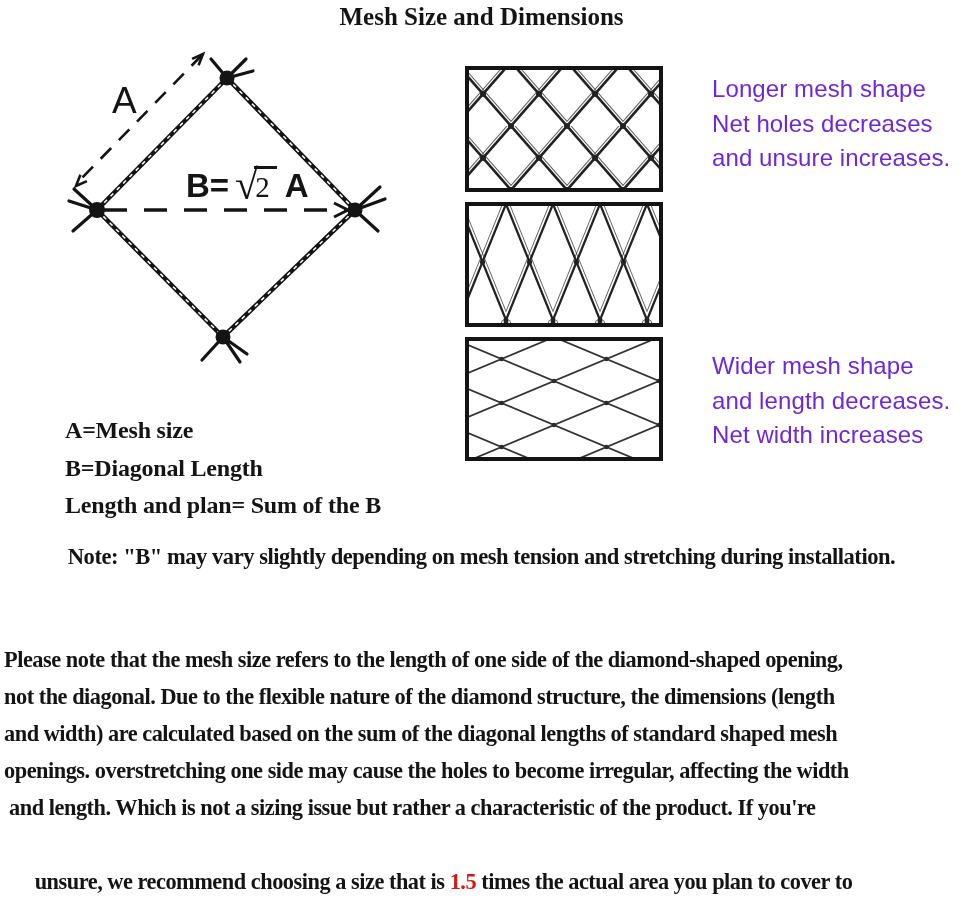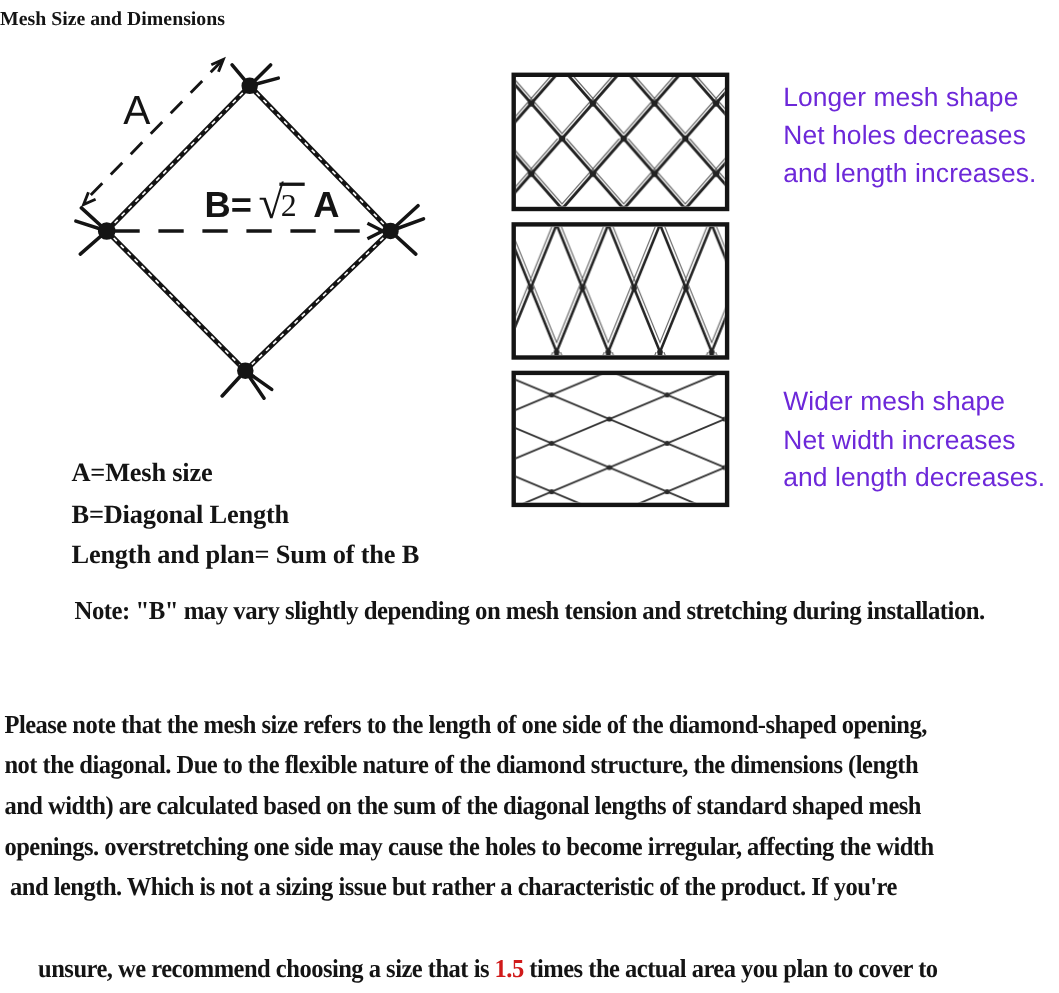--- a/index.html
+++ b/index.html
@@ -1,20 +1,20 @@
 <!DOCTYPE html>
 <html><head>
 <meta charset="utf-8">
 <style>
   html,body{margin:0;padding:0;background:#fff;}
   #canvas{position:relative;width:963px;height:903px;background:#ffffff;overflow:hidden;
           font-family:"Liberation Serif",serif;color:#141414;}
 
-  .page-title{position:absolute;top:0;left:0;width:100%;text-align:left;
-              font-size:18px;font-weight:bold;line-height:34px;letter-spacing:0px;}
+  .page-title{position:absolute;top:0;left:0;width:100%;text-align:center;
+              font-size:25px;font-weight:bold;line-height:34px;letter-spacing:0px;}
 
   
   .diagram{position:absolute;left:40px;top:40px;width:380px;height:360px;}
   .diagram svg{position:absolute;left:0;top:0;}
   .label-a{position:absolute;left:72px;top:40px;font-family:"Liberation Sans",sans-serif;
            font-size:37px;font-weight:500;}
   .formula{position:absolute;left:146px;top:126px;display:flex;align-items:flex-start;
            font-family:"Liberation Sans",sans-serif;}
   .f-b{font-size:33px;font-weight:bold;line-height:40px;}
   .f-sqrt{font-family:"Liberation Serif",serif;font-size:42px;font-weight:normal;line-height:38px;margin-left:6px;}
@@ -156,26 +156,26 @@
             <circle cx="105" cy="44" r="2.3" fill="#2a2a2a"></circle>
         </pattern>
       </defs>
       <rect width="190" height="116" fill="url(#p3)"></rect>
     </svg>
   </div>
 
   <div class="caption" style="top:72px;">
     <div>Longer mesh shape</div>
     <div>Net holes decreases</div>
-    <div>and length increases.</div>
+    <div>and unsure increases.</div>
   </div>
   <div class="caption" style="top:349px;">
     <div>Wider mesh shape</div>
+    <div>and length decreases.</div>
     <div>Net width increases</div>
-    <div>and length decreases.</div>
   </div>
 
   <div class="note">Note: "B" may vary slightly depending on mesh tension and stretching during installation.</div>
 
   <div class="paragraph">
     <div class="para-line">Please note that the mesh size refers to the length of one side of the diamond-shaped opening,</div>
     <div class="para-line">not the diagonal. Due to the flexible nature of the diamond structure, the dimensions (length</div>
     <div class="para-line">and width) are calculated based on the sum of the diagonal lengths of standard shaped mesh</div>
     <div class="para-line">openings. overstretching one side may cause the holes to become irregular, affecting the width</div>
     <div class="para-line"> and length. Which is not a sizing issue but rather a characteristic of the product. If you're</div>

